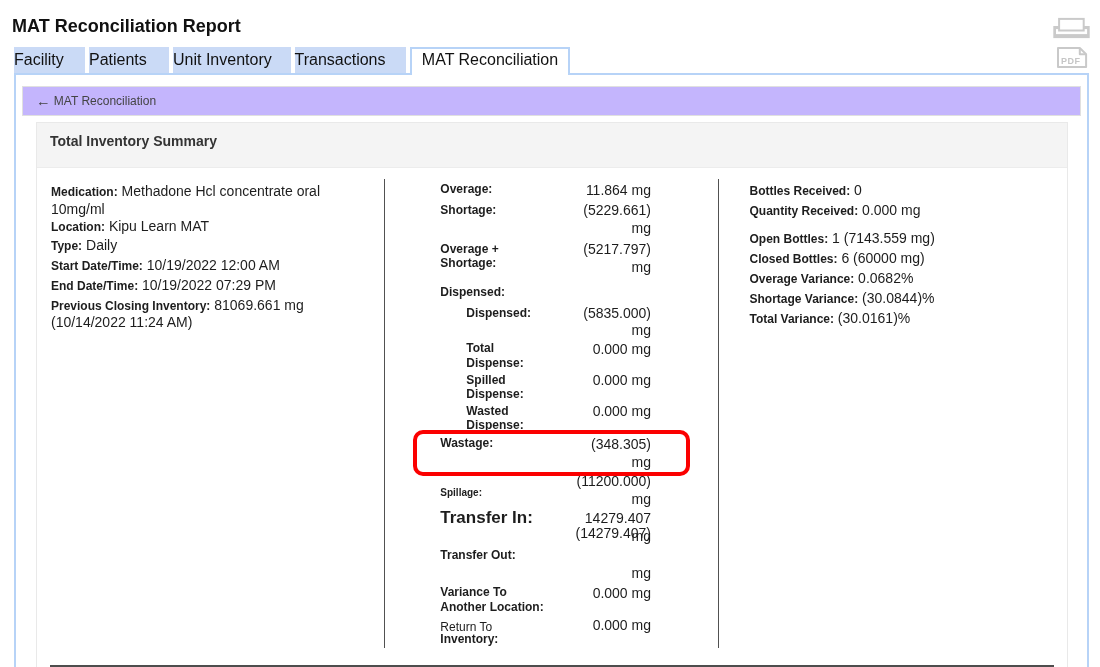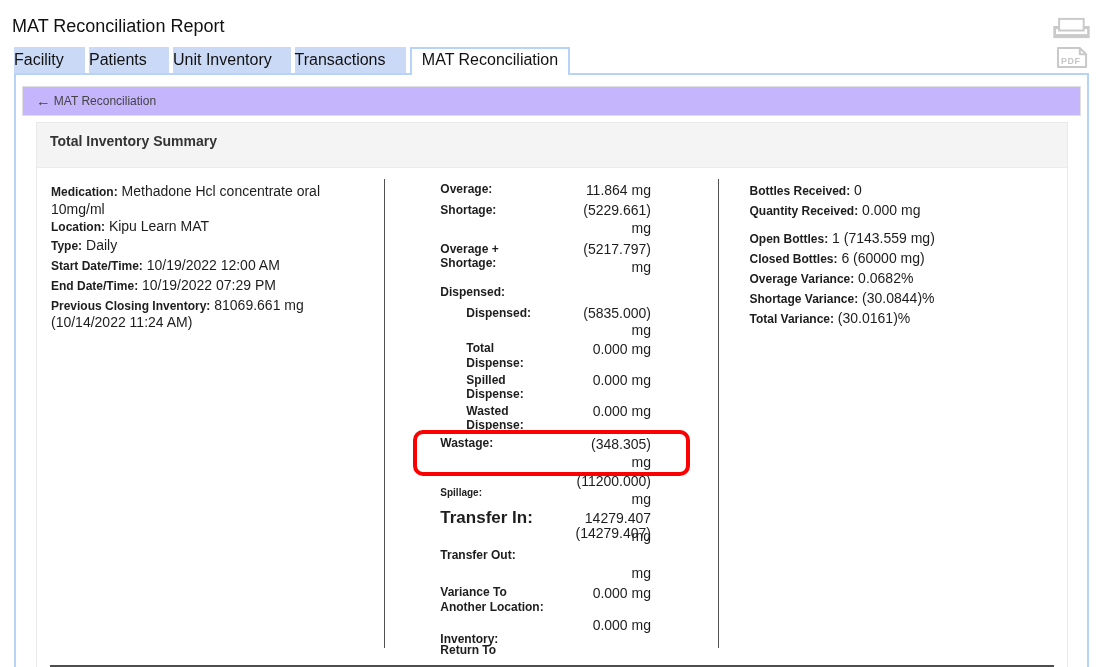--- a/index.html
+++ b/index.html
@@ -6,21 +6,21 @@
   font-family:"Liberation Sans", sans-serif; }
 .abs { position:absolute; }
 .ln  { position:absolute; white-space:nowrap; line-height:20px; font-size:14px; color:#1d1d1d; }
 .rln { position:absolute; white-space:nowrap; line-height:20px; font-size:14px; color:#1d1d1d; right:449px; text-align:right; }
 b.l  { font-weight:bold; font-size:12px; }
 .tab { position:absolute; top:46.5px; height:26px; background:#cadaf6; color:#111;
   font-size:16px; text-align:left; line-height:26px; }
 </style></head>
 <body>
 <div style="position:relative; width:1100px; height:667px; opacity:0.999;">
-<div class="abs" style="left:12px; top:15.1px; line-height:22px; font-size:18px; font-weight:normal; color:#111;">MAT Reconciliation Report</div>
+<div class="abs" style="left:12px; top:15.1px; line-height:22px; font-size:18px; font-weight:bold; color:#111;">MAT Reconciliation Report</div>
 <div class="tab" style="left:14px; width:71px;">Facility</div>
 <div class="tab" style="left:89px; width:80px;">Patients</div>
 <div class="tab" style="left:173px; width:118px;">Unit Inventory</div>
 <div class="tab" style="left:294.5px; width:111.5px;">Transactions</div>
 <div class="abs" style="left:410px; top:46.5px; width:160px; height:28px; background:#fff; border:2px solid #b7d3f7; border-bottom:none; z-index:5; font-size:16px; color:#111; text-align:center; line-height:22px;">MAT Reconciliation</div>
 <div class="abs" style="left:14px; top:72.5px; width:1075px; height:600px; border:2px solid #b7d3f7;"></div>
 <div class="abs" style="left:22px; top:86px; width:1059px; height:29.5px; background:#c4b5fd; border:1px solid #e0e0e0; color:#444; font-size:12px; line-height:29.3px; padding-left:13px;"><span style="font-size:14.5px; vertical-align:-1.2px;">←</span> MAT Reconciliation</div>
 <div class="abs" style="left:36px; top:121.5px; width:1031.5px; height:560px; border:1px solid #e9e9e9; border-bottom:none;"></div>
 <div class="abs" style="left:37px; top:122.5px; width:1029.5px; height:45.5px; background:#f4f4f4; border-bottom:1px solid #ececec;"></div>
 <div class="abs" style="left:50px; top:130.6px; line-height:20px; font-size:14px; font-weight:bold; color:#333;">Total Inventory Summary</div>
@@ -44,21 +44,21 @@
 <div class="ln" style="left:466.3px; top:369.6px; font-size:12px; font-weight:bold;">Spilled</div>
 <div class="ln" style="left:466.3px; top:384.1px; font-size:12px; font-weight:bold;">Dispense:</div>
 <div class="ln" style="left:466.3px; top:400.6px; font-size:12px; font-weight:bold;">Wasted</div>
 <div class="ln" style="left:466.3px; top:415.0px; font-size:12px; font-weight:bold;">Dispense:</div>
 <div class="ln" style="left:440.3px; top:433.3px; font-size:12px; font-weight:bold;">Wastage:</div>
 <div class="ln" style="left:440.3px; top:483px; font-size:10px; font-weight:bold;">Spillage:</div>
 <div class="ln" style="left:440.3px; top:507.8px; font-size:17px; font-weight:bold;">Transfer In:</div>
 <div class="ln" style="left:440.3px; top:545.2px; font-size:12px; font-weight:bold;">Transfer Out:</div>
 <div class="ln" style="left:440.3px; top:582.0px; font-size:12px; font-weight:bold;">Variance To</div>
 <div class="ln" style="left:440.3px; top:596.5px; font-size:12px; font-weight:bold;">Another Location:</div>
-<div class="ln" style="left:440.3px; top:640px; font-size:12px; font-weight:bold;">Return To</div>
+<div class="ln" style="left:440.3px; top:617px; font-size:12px; font-weight:normal;">Return To</div>
 <div class="ln" style="left:440.3px; top:629.3px; font-size:12px; font-weight:bold;">Inventory:</div>
 <div class="rln" style="top:179.5px;">11.864 mg</div>
 <div class="rln" style="top:200.1px;">(5229.661)</div>
 <div class="rln" style="top:217.9px;">mg</div>
 <div class="rln" style="top:239.3px;">(5217.797)</div>
 <div class="rln" style="top:256.9px;">mg</div>
 <div class="rln" style="top:303.2px;">(5835.000)</div>
 <div class="rln" style="top:320.4px;">mg</div>
 <div class="rln" style="top:338.7px;">0.000 mg</div>
 <div class="rln" style="top:370.1px;">0.000 mg</div>

